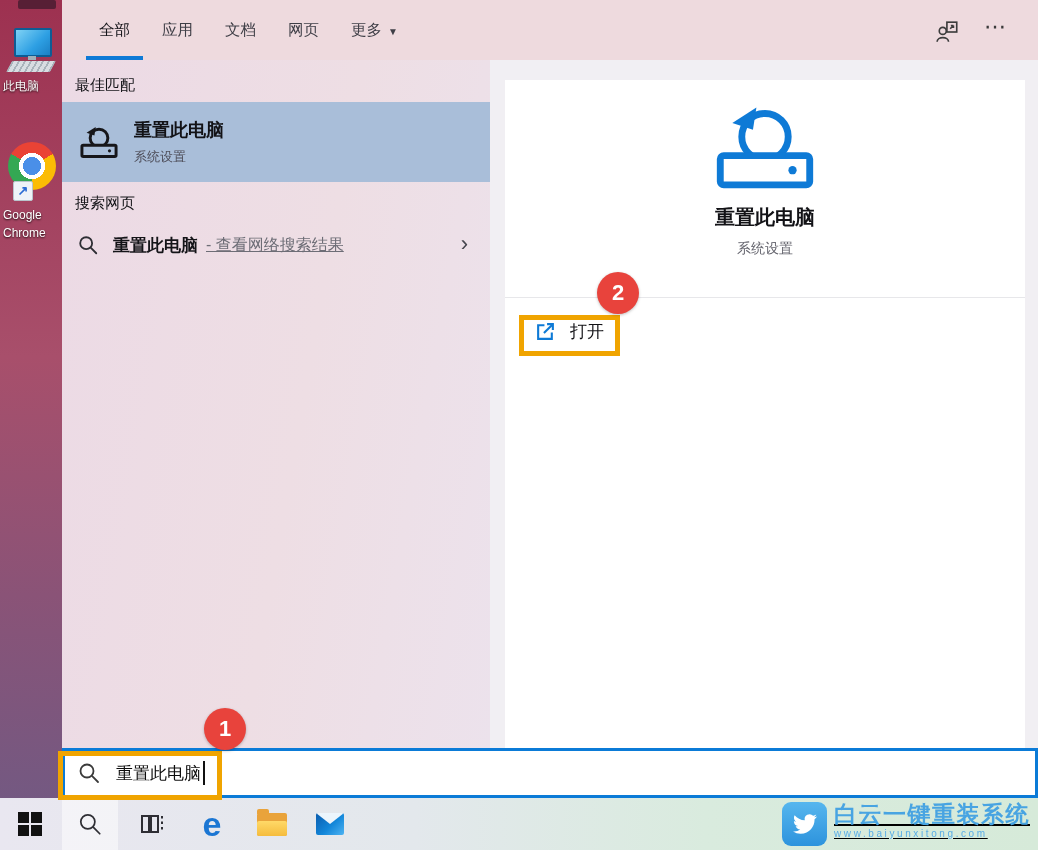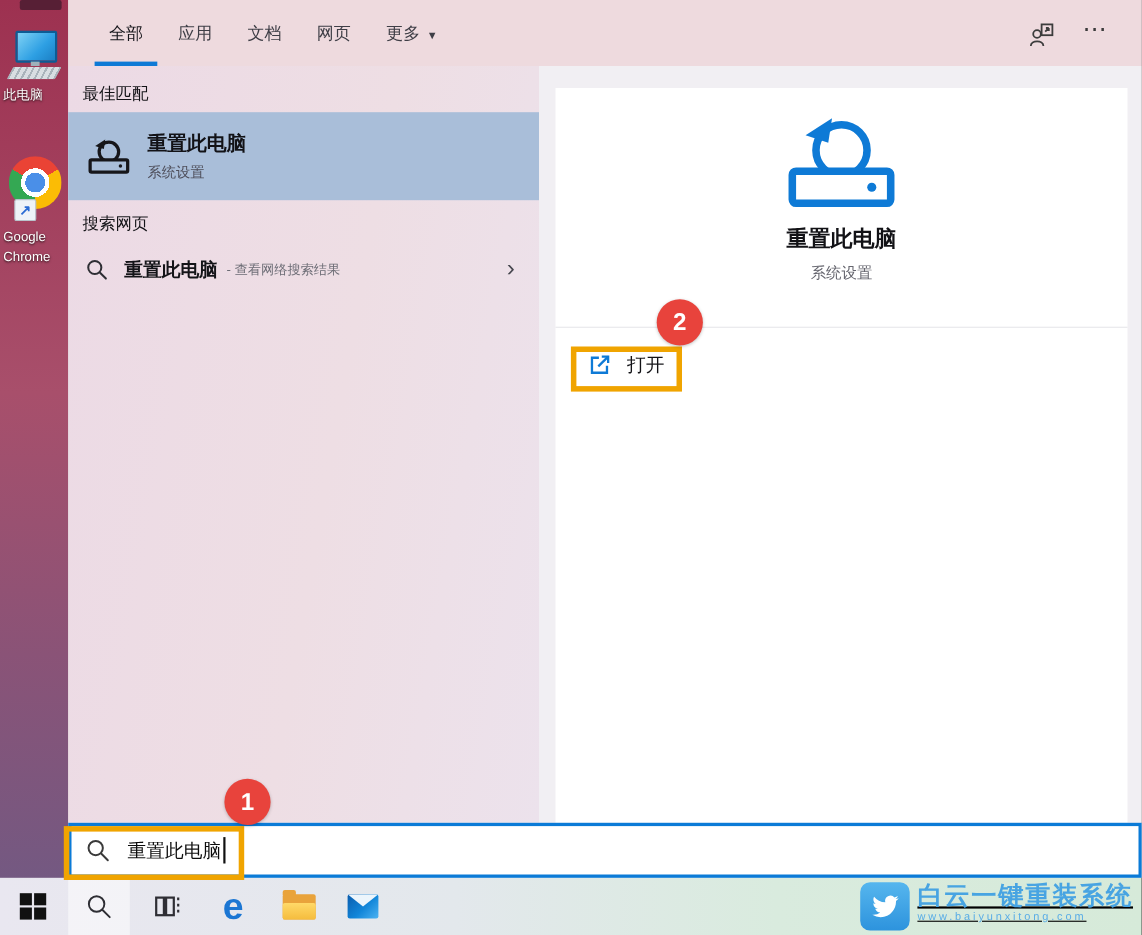--- a/index.html
+++ b/index.html
@@ -45,21 +45,21 @@
   .st-best{top:16px;}
   .st-web{top:134px;}
   .best-row{position:absolute;left:0;top:42px;width:100%;height:80px;background:#a9bed9;
     display:flex;align-items:center;padding-left:16px;box-sizing:border-box;cursor:pointer;}
   .bm-text{margin-left:14px;}
   .bm-title{font-size:18px;font-weight:bold;color:#121216;}
   .bm-sub{font-size:13px;color:#4e4e5a;margin-top:6px;}
   .web-row{position:absolute;left:0;top:160px;width:100%;height:50px;display:flex;align-items:center;
     padding-left:15px;box-sizing:border-box;cursor:pointer;}
   .web-query{margin-left:14px;font-size:17px;font-weight:bold;color:#141418;}
-  .web-hint{margin-left:8px;font-size:12px;color:#6d6d76;}
+  .web-hint{margin-left:8px;font-size:16px;color:#6d6d76;text-decoration:underline;}
   .web-chevron{position:absolute;right:22px;top:11px;font-size:22px;color:#46464e;}
 
   .right-zone{position:absolute;left:428px;top:60px;width:548px;height:688px;background:#f1eff3;}
   .card{position:absolute;left:15px;top:20px;width:520px;height:668px;background:#ffffff;}
   .card-reset{position:absolute;left:0;top:24px;width:100%;display:flex;justify-content:center;color:#0e7ad6;}
   .card-title{position:absolute;top:124px;width:100%;text-align:center;font-size:20px;font-weight:bold;color:#121216;}
   .card-sub{position:absolute;top:160px;width:100%;text-align:center;font-size:14px;color:#65656e;}
   .card-divider{position:absolute;top:217px;left:0;width:100%;height:1px;background:#e7e7ea;}
   .open-row{position:absolute;left:30px;top:240px;display:flex;align-items:center;cursor:pointer;}
   .open-label{margin-left:14px;font-size:17px;color:#121216;font-family:Liberation Mono, monospace;}

